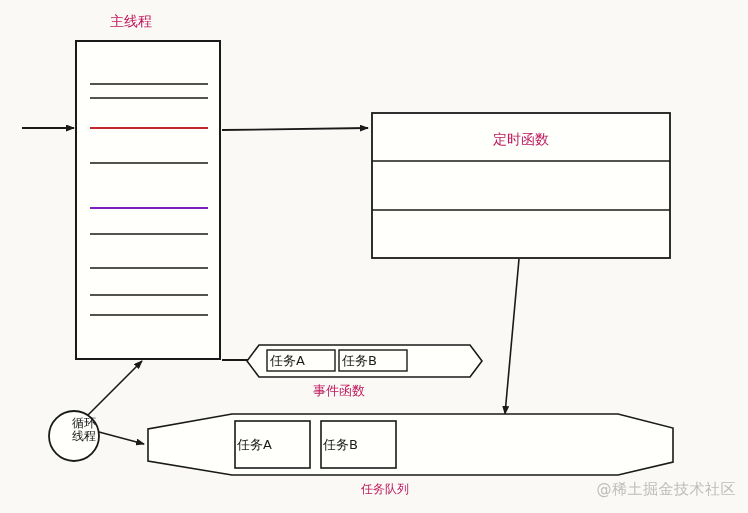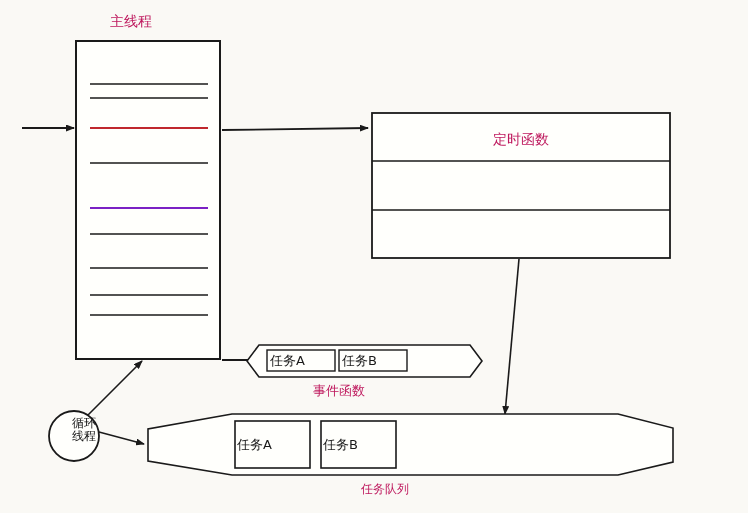--- a/index.html
+++ b/index.html
@@ -150,13 +150,14 @@
 
   <div class="task-chip big-task-a">任务A</div>
   <div class="task-chip big-task-b">任务B</div>
   <div class="lbl queue-cap">任务队列</div>
 
   <div class="circle-text">
     <div>循环</div>
     <div>线程</div>
   </div>
 
+  <div class="watermark">@稀土掘金技术社区</div>
 </div>
 
 </body></html>

